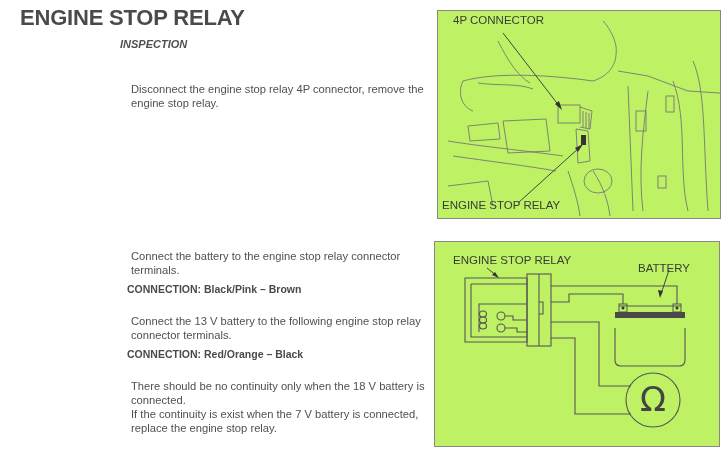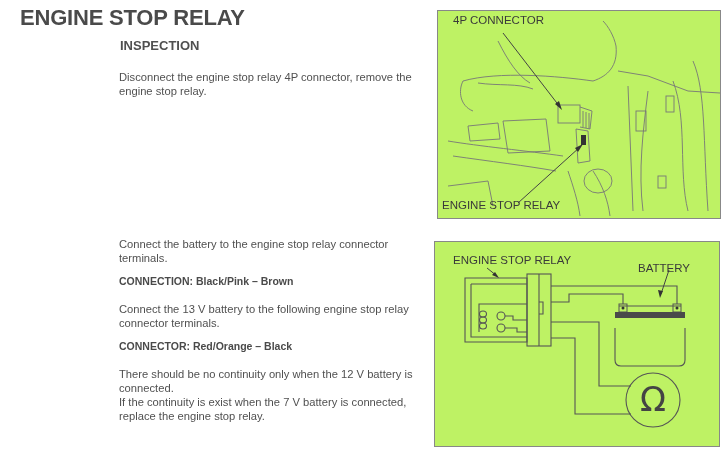--- a/index.html
+++ b/index.html
@@ -8,50 +8,50 @@
     background: #ffffff; color: #3a3a3a;
     font-family: "Liberation Sans", sans-serif;
   }
   .title {
     position: absolute; left: 20px; top: 5px;
     font-size: 22px; font-weight: bold; color: #4a4a4a; letter-spacing: -0.2px;
     margin: 0;
   }
   .subtitle {
     position: absolute; left: 120px; top: 38px;
-    font-size: 13px; font-weight: bold; color: #505050; margin: 0;
+    font-size: 11px; font-weight: bold; color: #505050; margin: 0; font-style: italic;
   }
   .para {
     position: absolute; left: 119px; width: 300px;
-    font-size: 11.2px; line-height: 14px; color: #505050; margin: 0;
+    font-size: 11.2px; line-height: 14px; color: #505050; margin: 12px;
   }
   .conn {
     position: absolute; left: 119px;
-    font-size: 10.5px; font-weight: bold; color: #4a4a4a; margin: 0;
+    font-size: 10.5px; font-weight: bold; color: #4a4a4a; margin: 8px;
   }
   .fig {
     position: absolute; border: 1.5px solid #888; background: #bef264;
   }
   .fig svg { position: absolute; left: 0; top: 0; }
   .fig-label {
     position: absolute; font-size: 11.5px; color: #3a3a3a; white-space: nowrap;
   }
 </style>
 </head>
 <body>
 
 <h1 class="title">ENGINE STOP RELAY</h1>
 <h2 class="subtitle">INSPECTION</h2>
 
 <p class="para" style="top:70px;">Disconnect the engine stop relay 4P connector, remove the engine stop relay.</p>
 <p class="para" style="top:237px;">Connect the battery to the engine stop relay connector terminals.</p>
 <p class="conn" style="top:275px;">CONNECTION: Black/Pink – Brown</p>
 <p class="para" style="top:302px;">Connect the 13 V battery to the following engine stop relay connector terminals.</p>
-<p class="conn" style="top:340px;">CONNECTOR: Red/Orange – Black</p>
-<p class="para" style="top:367px;">There should be no continuity only when the 12 V battery is connected.</p>
+<p class="conn" style="top:340px;">CONNECTION: Red/Orange – Black</p>
+<p class="para" style="top:367px;">There should be no continuity only when the 18 V battery is connected.</p>
 <p class="para" style="top:395px;">If the continuity is exist when the 7 V battery is connected, replace the engine stop relay.</p>
 
 <div class="fig" style="left:437px; top:10px; width:282px; height:207px;">
   <svg width="282" height="207">
     <g fill="none" stroke="#777" stroke-width="0.9">
 
       <path d="M25 70 C 60 60, 120 65, 155 70 C 170 65, 180 55, 178 35 C 176 25, 170 15, 165 10"></path>
       <path d="M40 72 C 60 75, 80 72, 95 78"></path>
       <path d="M25 70 C 20 80, 22 95, 35 100"></path>
       <path d="M60 30 C 70 50, 80 65, 92 72"></path>

